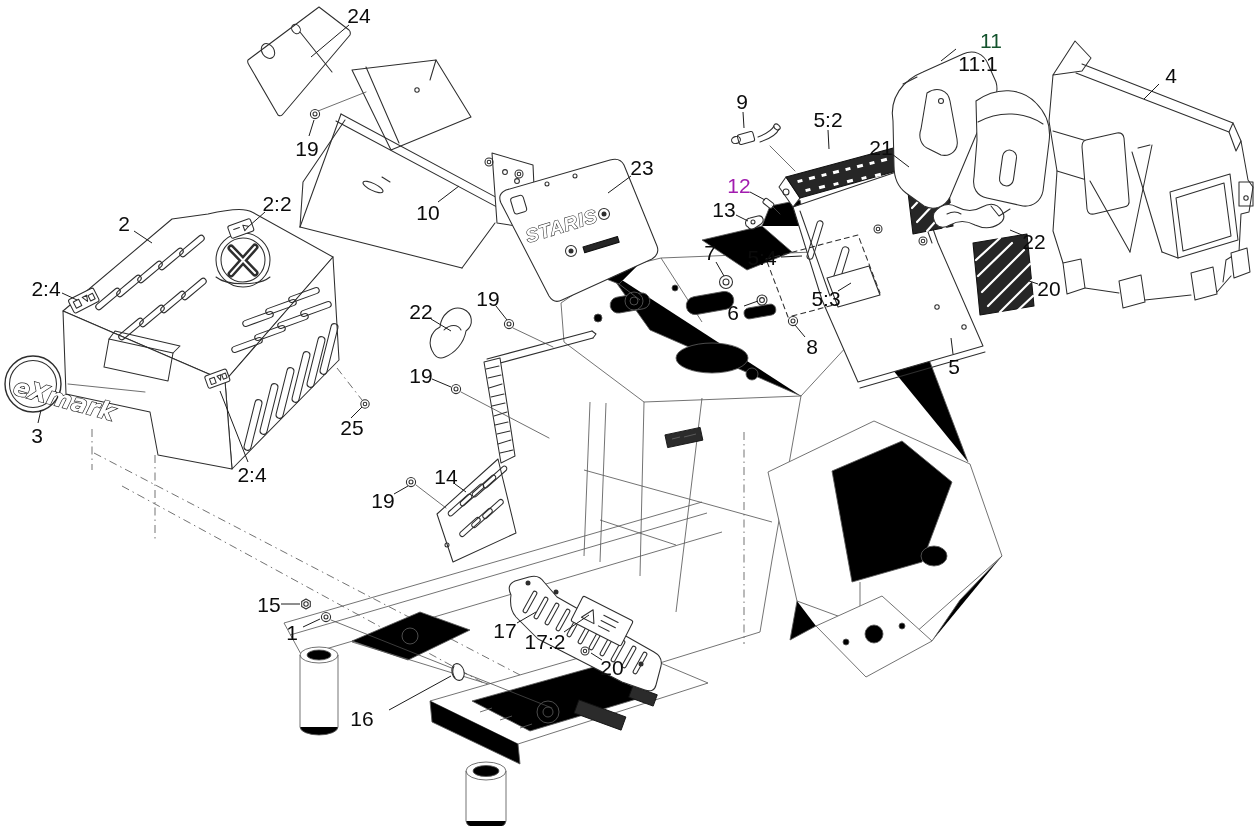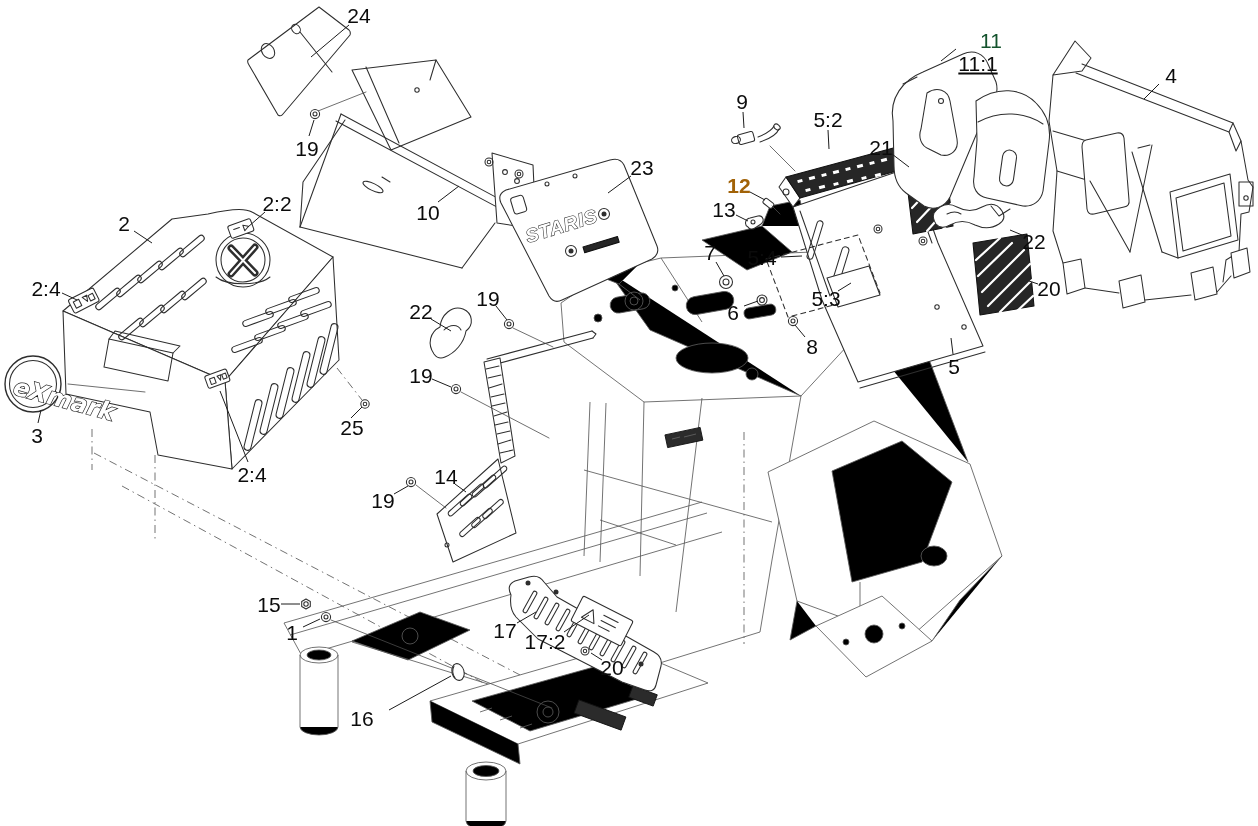--- a/index.html
+++ b/index.html
@@ -516,23 +516,23 @@
       <div class="callout" style="left: 252px; top: 474px; color: rgb(11, 11, 11);">2:4</div>
       <div class="callout" style="left: 421px; top: 311px; color: rgb(11, 11, 11);">22</div>
       <div class="callout" style="left: 488px; top: 298px; color: rgb(11, 11, 11);">19</div>
       <div class="callout" style="left: 421px; top: 375px; color: rgb(11, 11, 11);">19</div>
       <div class="callout" style="left: 446px; top: 476px; color: rgb(11, 11, 11);">14</div>
       <div class="callout" style="left: 383px; top: 500px; color: rgb(11, 11, 11);">19</div>
       <div class="callout" style="left: 742px; top: 101px; color: rgb(11, 11, 11);">9</div>
       <div class="callout" style="left: 828px; top: 119px; color: rgb(11, 11, 11);">5:2</div>
       <div class="callout" style="left: 881px; top: 147px; color: rgb(11, 11, 11);">21</div>
       <div class="callout" style="left: 991px; top: 40px; color: #14532d;">11</div>
-      <div class="callout" style="left: 978px; top: 63px; color: rgb(11, 11, 11); text-decoration: underline;">11:1</div>
+      <div class="callout" style="left: 978px; top: 63px; color: rgb(11, 11, 11);">11:1</div>
       <div class="callout" style="left: 1171px; top: 75px; color: rgb(11, 11, 11);">4</div>
-      <div class="callout" style="left: 739px; top: 185px; color: #a16207; font-weight: bold;">12</div>
+      <div class="callout" style="left: 739px; top: 185px; color: #a21caf;">12</div>
       <div class="callout" style="left: 724px; top: 209px; color: rgb(11, 11, 11);">13</div>
       <div class="callout" style="left: 710px; top: 252px; color: rgb(11, 11, 11);">7</div>
       <div class="callout" style="left: 762px; top: 257px; color: rgb(11, 11, 11); text-align: center;">5:4</div>
       <div class="callout" style="left: 826px; top: 298px; color: rgb(11, 11, 11);">5:3</div>
       <div class="callout" style="left: 733px; top: 312px; color: rgb(11, 11, 11);">6</div>
       <div class="callout" style="left: 812px; top: 346px; color: rgb(11, 11, 11);">8</div>
       <div class="callout" style="left: 1034px; top: 241px; color: rgb(11, 11, 11);">22</div>
       <div class="callout" style="left: 1049px; top: 288px; color: rgb(11, 11, 11); text-align: center;">20</div>
       <div class="callout" style="left: 954px; top: 366px; color: rgb(11, 11, 11);">5</div>
       <div class="callout" style="left: 269px; top: 604px; color: rgb(11, 11, 11);">15</div>

